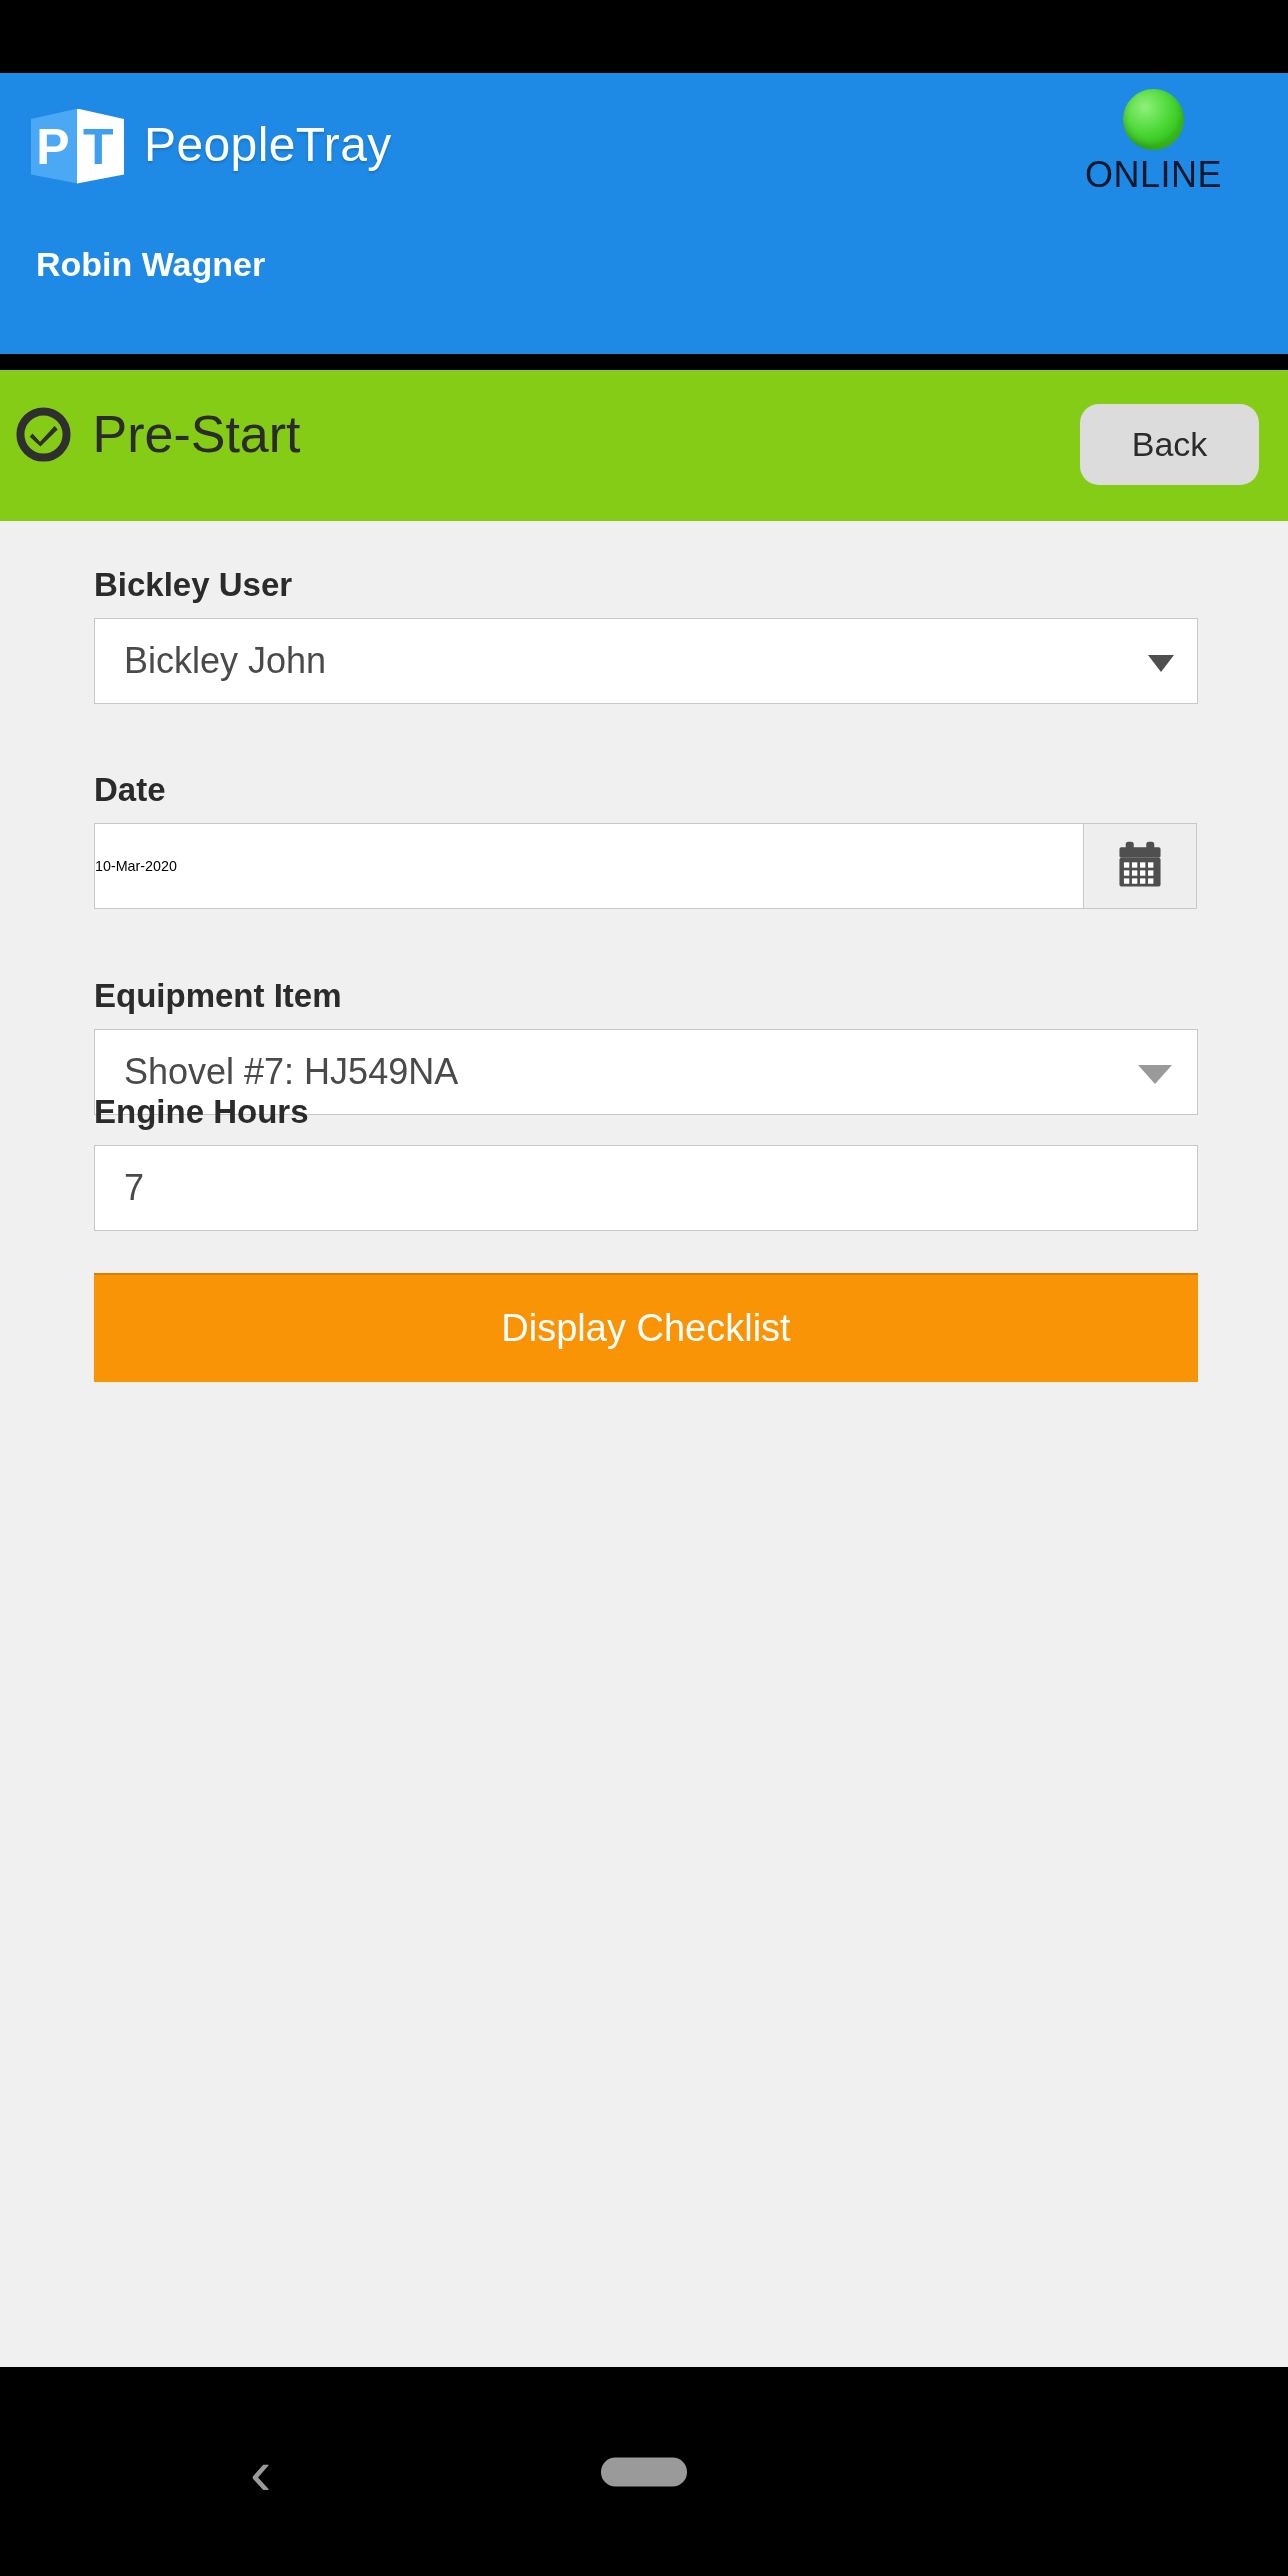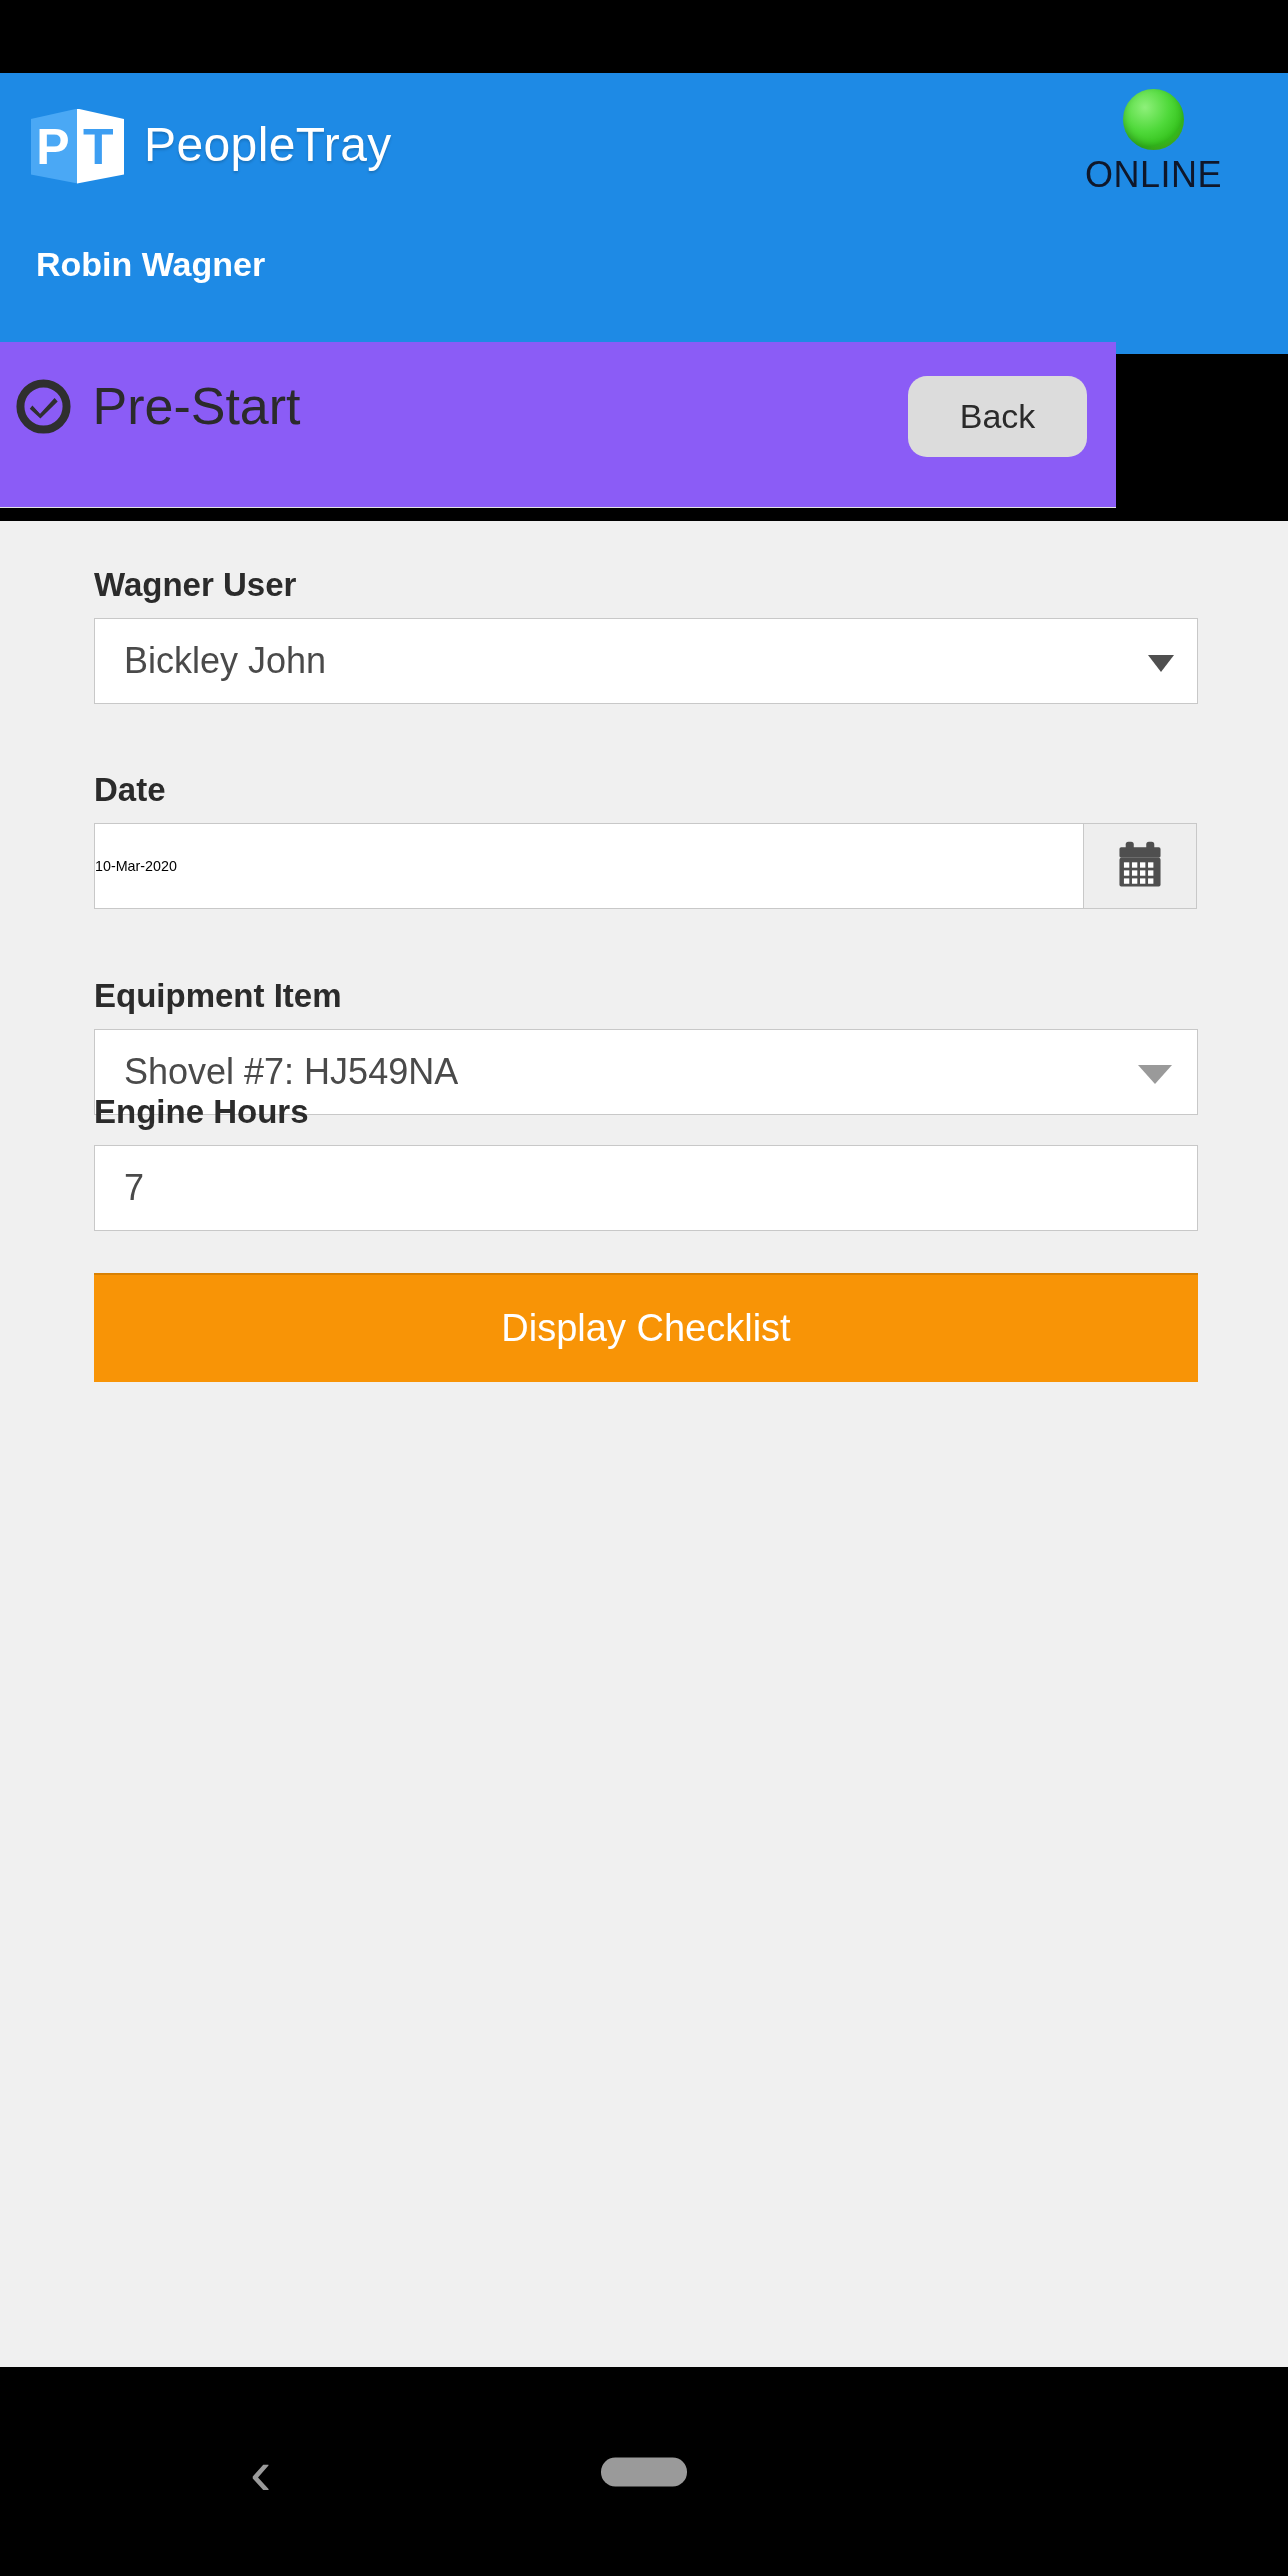--- a/index.html
+++ b/index.html
@@ -129,24 +129,24 @@
     left: 36px;
     top: 172px;
     color: #ffffff;
     font-size: 34px;
     font-weight: 700;
   }
 
   
   .title-bar {
     position: absolute;
-    top: 342px; left: 0;
-    width: 1116px;
+    top: 370px; left: 0;
+    width: 1288px;
     height: 166px;
-    background: #8b5cf6;
+    background: #84cc16;
     border-bottom: 0.9px solid #e3e3e3;
   }
   .title-left {
     position: absolute;
     left: 16px; top: 34px;
     display: flex;
     align-items: center;
   }
   .check-circle {
     position: relative;
@@ -339,21 +339,21 @@
         </svg>
       </span>
       <span class="title-text">Pre-Start</span>
     </div>
     <button class="back-button">Back</button>
   </div>
 
   <div class="content">
 
     <div class="field-group" style="top:45px;">
-      <span class="field-label">Wagner User</span>
+      <span class="field-label">Bickley User</span>
       <div class="control">
         <span class="value">Bickley John</span>
         <span class="caret-dark"></span>
       </div>
     </div>
 
     <div class="field-group" style="top:250px;">
       <span class="field-label">Date</span>
       <div class="date-row">
         <div class="date-input">

